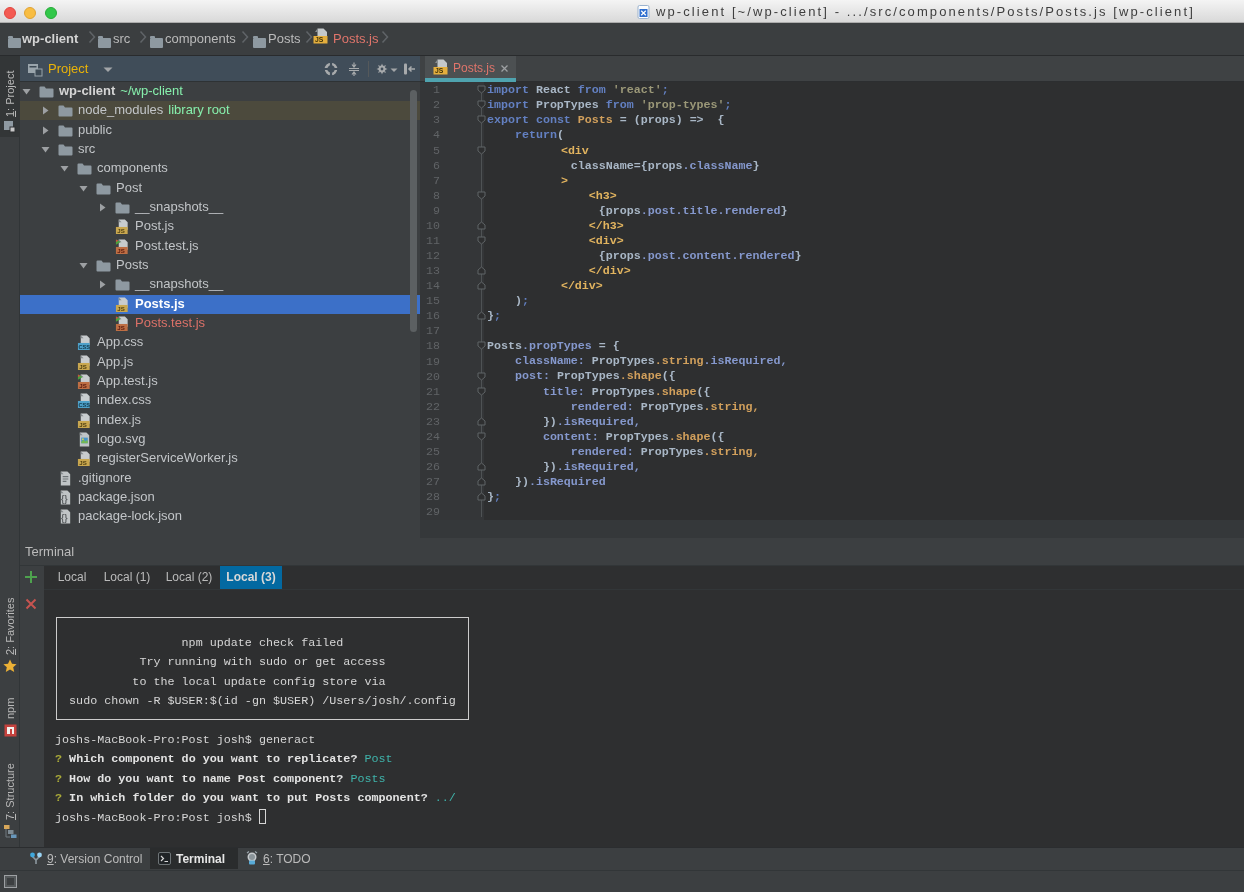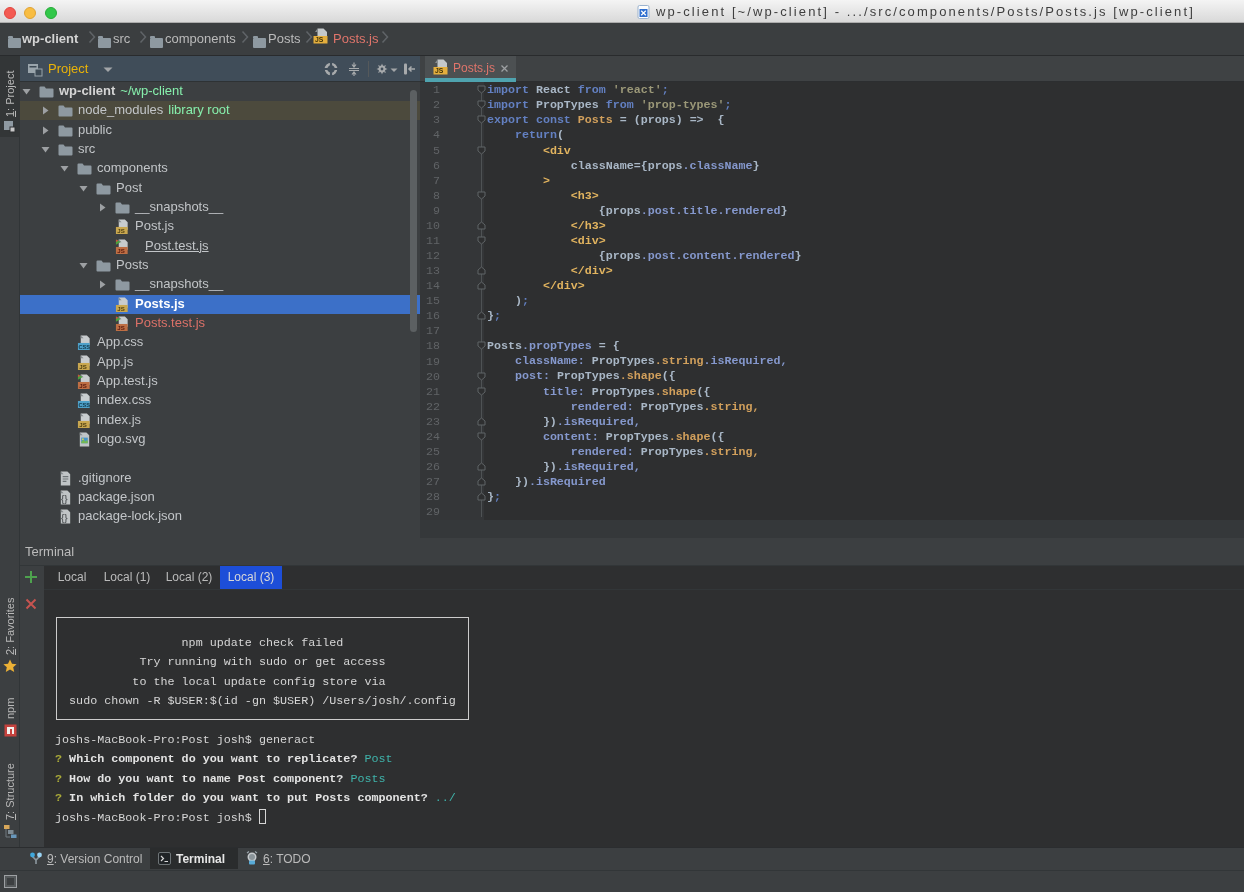--- a/index.html
+++ b/index.html
@@ -20,21 +20,21 @@
 .salmon{color:#E0756B;}
 #editor{left:420px;top:56px;width:824px;height:482px;background:#2E2F30;}
 #tabbar{position:absolute;left:0;top:0;width:824px;height:26px;background:#3F4244;border-bottom:1px solid #2C2E30;}
 #gutter{position:absolute;left:0;top:26px;width:64px;height:438px;background:#343638;}
 .lnum{position:absolute;left:0;width:20px;text-align:right;color:#606366;font:11.6px "Liberation Mono",monospace;}
 pre.code{position:absolute;left:67px;top:26.3px;font-family:"Liberation Mono",monospace;font-weight:bold;font-size:11.65px;line-height:15.07px;color:#A9B7C6;}
 .kw{color:#6380C2;}
 .pr{color:#8598CD;}
 .gd{color:#D2A05C;}
 .st{color:#9B9878;}
-.tg{color:#E2B45F;}
+.tg{color:#E2B45F;margin-left:18px;}
 #term{left:20px;top:538px;width:1224px;height:309px;background:#2E2F30;}
 #thead{position:absolute;left:0;top:0;width:1224px;height:28px;background:#3C3F41;border-bottom:1px solid #323638;}
 #tside{position:absolute;left:0;top:28px;width:24px;height:281px;background:#3C3F41;}
 .ttab{position:absolute;top:28px;height:23px;font-size:12px;color:#BBBBBB;text-align:center;line-height:23px;}
 pre.term{position:absolute;font:11.72px/19.42px "Liberation Mono",monospace;color:#D6D6D6;}
 .tq{color:#A9A939;font-weight:bold;}
 .tb{color:#E3E3E3;font-weight:bold;}
 .tc{color:#3FB3AA;}
 #bbar{left:0;top:847px;width:1244px;height:23px;background:#3C3F41;border-top:1px solid #2B2D2F;}
 #sbar{left:0;top:870px;width:1244px;height:22px;background:#3C3F41;border-top:1px solid #323638;}
@@ -214,21 +214,21 @@
         </div>
         <div class="trow" style="top:154.6px;">
           <svg class="abs" style="left:95px;top:2px" width="15" height="15" viewBox="0 0 16 16">
             <path d="M4 0.5 h6.5 l3 3 v8 h-9.5 z" fill="#C8CCCE"></path>
             <path d="M4 0.5 l0 3 3 0 z" fill="#83898C"></path>
             <rect x="1" y="8.5" width="12.5" height="7.5" fill="#BE6E44"></rect>
             <text x="2.4" y="14.8" font-family="Liberation Sans,sans-serif" font-weight="bold" font-size="6.5" fill="#58190D">JS</text>
             <path d="M1 0.5 l5 2.8 -5 2.8 z" fill="#4CA13C"></path>
             <path d="M1 0.5 l2.5 1.4 -2.5 1.4 z" fill="#D14E42"></path>
           </svg>
-          <span class="tlab" style="left:125px;text-decoration:underline;">Post.test.js</span>
+          <span class="tlab" style="left:115px;">Post.test.js</span>
         </div>
         <div class="trow" style="top:174.0px;">
           <svg class="abs" style="left:59px;top:5px" width="9" height="9" viewBox="0 0 9 9">
             <path d="M0.5 2 h8 L4.5 7.5 Z" fill="#9DA0A3"></path>
           </svg>
           <svg class="abs" style="left:76px;top:3px" width="15" height="13" viewBox="0 0 15 13">
             <path d="M0.5 2.5 a1 1 0 0 1 1-1 h4 l1.5 2 h6.5 a1 1 0 0 1 1 1 v7 a1 1 0 0 1 -1 1 h-12 a1 1 0 0 1 -1-1 z" fill="#8E99A1"></path>
           </svg>
           <span class="tlab" style="left:96px;">Posts</span>
         </div>
@@ -310,20 +310,29 @@
         </div>
         <div class="trow" style="top:347.9px;">
           <svg class="abs" style="left:57px;top:2px" width="15" height="15" viewBox="0 0 16 16">
             <path d="M3 0.5 h7 l3 3 v12 h-10 z" fill="#C0C4C6"></path>
             <path d="M3 0.5 l0 3 3 0 z" fill="#83898C"></path>
             <rect x="4.5" y="6" width="7" height="6" fill="#4794C8"></rect>
             <path d="M4.5 10.5 l2.5-2.5 2 2 1.5-1.5 1 1 v2.5 h-7z" fill="#74B855"></path>
             <circle cx="6.3" cy="7.6" r="0.9" fill="#E8D44C"></circle>
           </svg>
           <span class="tlab" style="left:77px;">logo.svg</span>
+        </div>
+        <div class="trow" style="top:367.3px;">
+          <svg class="abs" style="left:57px;top:2px" width="15" height="15" viewBox="0 0 16 16">
+            <path d="M4 0.5 h6.5 l3 3 v8 h-9.5 z" fill="#C8CCCE"></path>
+            <path d="M4 0.5 l0 3 3 0 z" fill="#83898C"></path>
+            <rect x="1" y="8.5" width="12.5" height="7.5" fill="#C9A74F"></rect>
+            <text x="2.4" y="14.8" font-family="Liberation Sans,sans-serif" font-weight="bold" font-size="6.5" fill="#4D3E10">JS</text>
+          </svg>
+          <span class="tlab" style="left:77px;">registerServiceWorker.js</span>
         </div>
         <div class="trow" style="top:386.6px;">
           <svg class="abs" style="left:38px;top:2px" width="15" height="15" viewBox="0 0 16 16">
             <path d="M3 0.5 h7 l3 3 v12 h-10 z" fill="#C0C4C6"></path>
             <path d="M3 0.5 l0 3 3 0 z" fill="#83898C"></path>
             <path d="M5 6 h6 M5 8.5 h6 M5 11 h4" stroke="#6E7477" stroke-width="1.2"></path>
           </svg>
           <span class="tlab" style="left:58px;">.gitignore</span>
         </div>
         <div class="trow" style="top:405.9px;">
@@ -490,21 +499,21 @@
       <div id="tside"></div>
       <svg class="abs" style="left:4px;top:32px" width="14" height="14" viewBox="0 0 14 14">
         <path d="M7 1 v12 M1 7 h12" stroke="#4EA24E" stroke-width="2"></path>
       </svg>
       <svg class="abs" style="left:5px;top:60px" width="12" height="12" viewBox="0 0 12 12">
         <path d="M1.5 1.5 L10.5 10.5 M10.5 1.5 L1.5 10.5" stroke="#C75450" stroke-width="2"></path>
       </svg>
       <div class="ttab" style="left:30px;width:44px;">Local</div>
       <div class="ttab" style="left:76px;width:62px;">Local (1)</div>
       <div class="ttab" style="left:138px;width:62px;">Local (2)</div>
-      <div class="ttab" style="left:200px;width:62px;background:#1d4ed8;color:#D8D8D8;">Local (3)</div>
+      <div class="ttab" style="left:200px;width:62px;background:#0369a1;color:#D8D8D8;font-weight:bold;">Local (3)</div>
       <div class="abs" style="left:24px;top:51px;width:1200px;height:1px;background:#323638;"></div>
       <div class="abs" style="left:36px;top:79px;width:413px;height:103px;border:1px solid #CCCCCC;"></div>
       <pre class="term" style="left:35px;top:57px;"> 
 
                   npm update check failed
             Try running with sudo or get access
            to the local update config store via
   sudo chown -R $USER:$(id -gn $USER) /Users/josh/.config
 
 joshs-MacBook-Pro:Post josh$ generact

